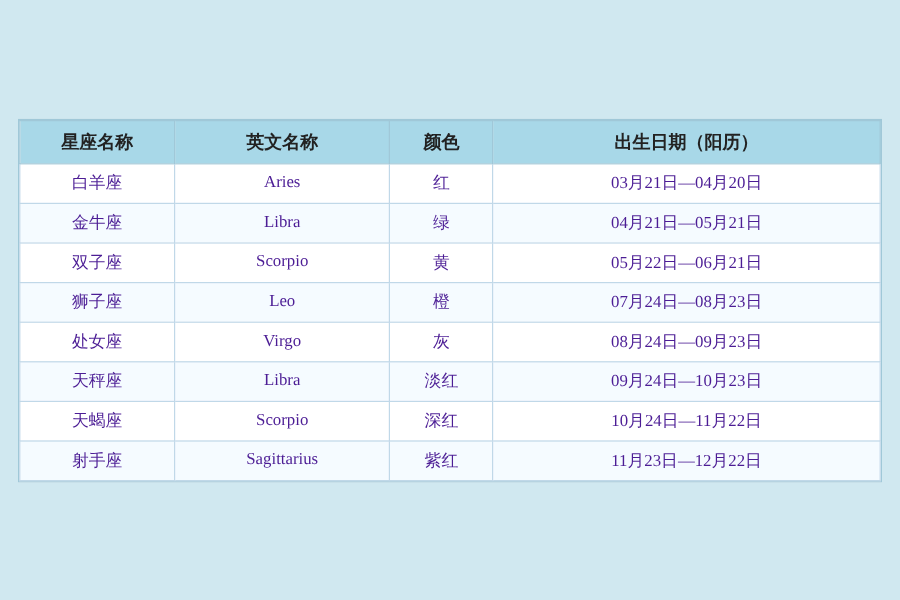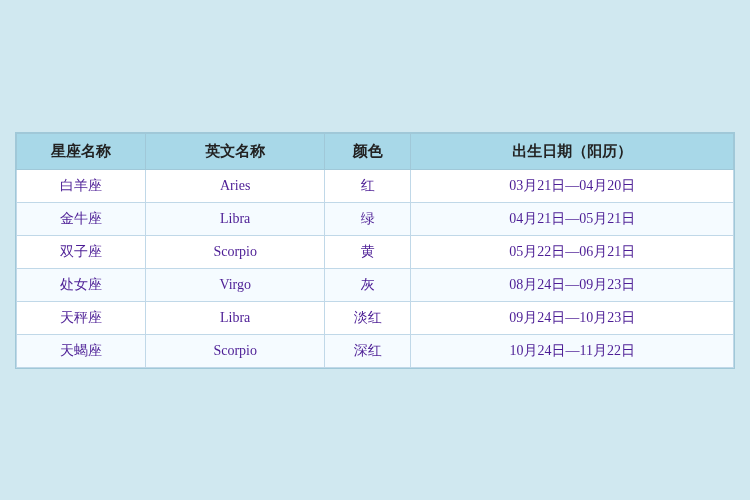--- a/index.html
+++ b/index.html
@@ -89,32 +89,44 @@
           <td>绿</td>
           <td>04月21日—05月21日</td>
         </tr>
         <tr>
           <td>双子座</td>
           <td>Scorpio</td>
           <td>黄</td>
           <td>05月22日—06月21日</td>
         </tr>
         <tr>
+          <td>狮子座</td>
+          <td>Leo</td>
+          <td>橙</td>
+          <td>07月24日—08月23日</td>
+        </tr>
+        <tr>
           <td>处女座</td>
           <td>Virgo</td>
           <td>灰</td>
           <td>08月24日—09月23日</td>
         </tr>
         <tr>
           <td>天秤座</td>
           <td>Libra</td>
           <td>淡红</td>
           <td>09月24日—10月23日</td>
         </tr>
         <tr>
           <td>天蝎座</td>
           <td>Scorpio</td>
           <td>深红</td>
           <td>10月24日—11月22日</td>
         </tr>
+        <tr>
+          <td>射手座</td>
+          <td>Sagittarius</td>
+          <td>紫红</td>
+          <td>11月23日—12月22日</td>
+        </tr>
       </tbody>
   </table>
 </div>
 
 </body></html>

